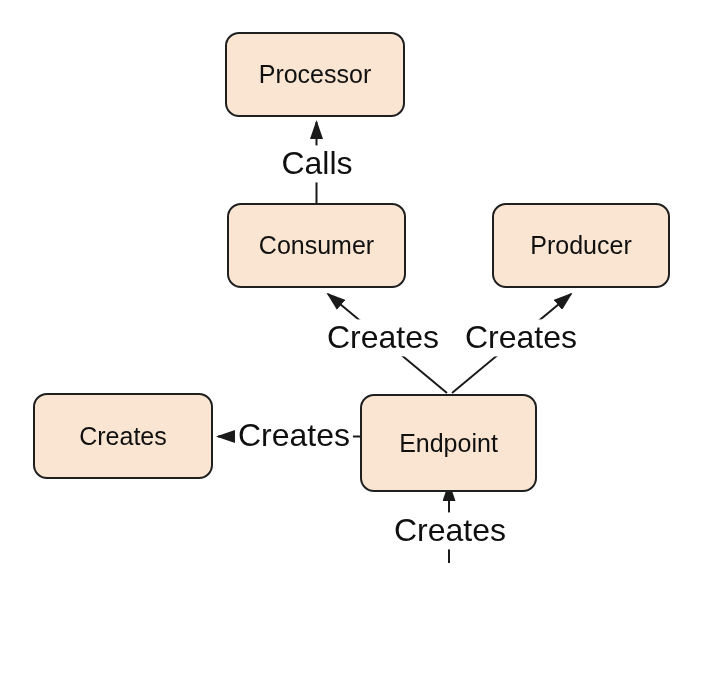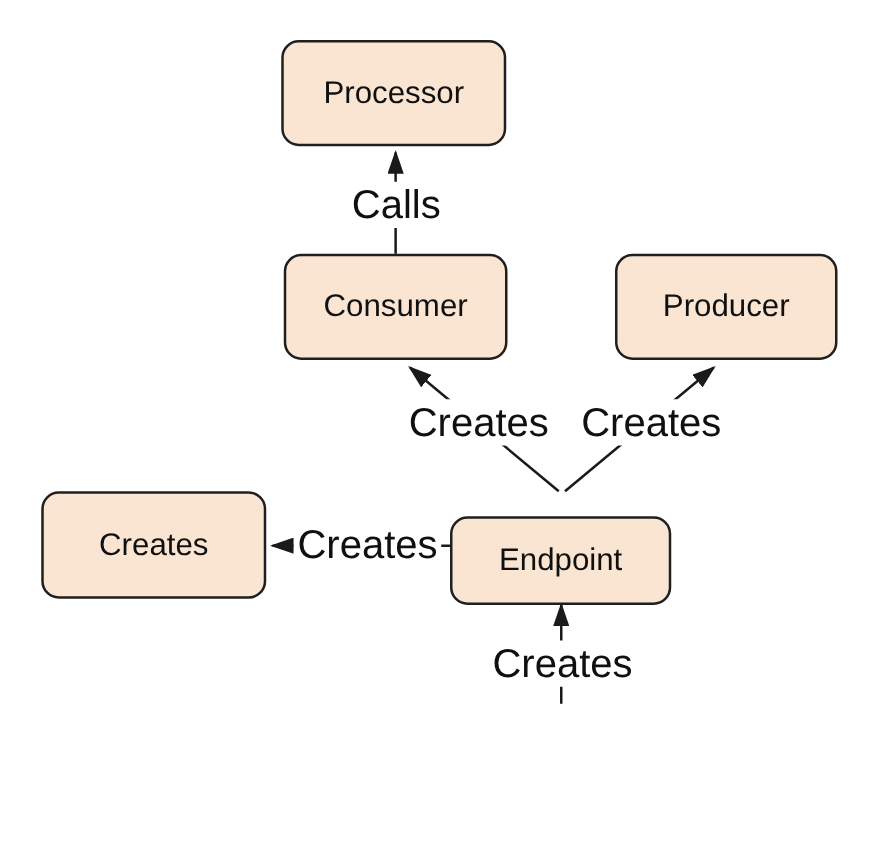--- a/index.html
+++ b/index.html
@@ -77,21 +77,21 @@
   </div>
 
   <div class="node" style="left:492px; top:203px; width:178px; height:85px">
     <span>Producer</span>
   </div>
 
   <div class="node" style="left:33px;  top:393px; width:180px; height:86px">
     <span>Creates</span>
   </div>
 
-  <div class="node" style="left:360px; top:413px; width:177px; height:71px">
+  <div class="node" style="left:360px; top:394px; width:177px; height:98px">
     <span>Endpoint</span>
   </div>
 
 
   <div class="edge-label" style="left:317px; top:164px">Calls</div>
 
   <div class="edge-label" style="left:383px; top:338px">Creates</div>
 
   <div class="edge-label" style="left:521px; top:338px">Creates</div>
 

